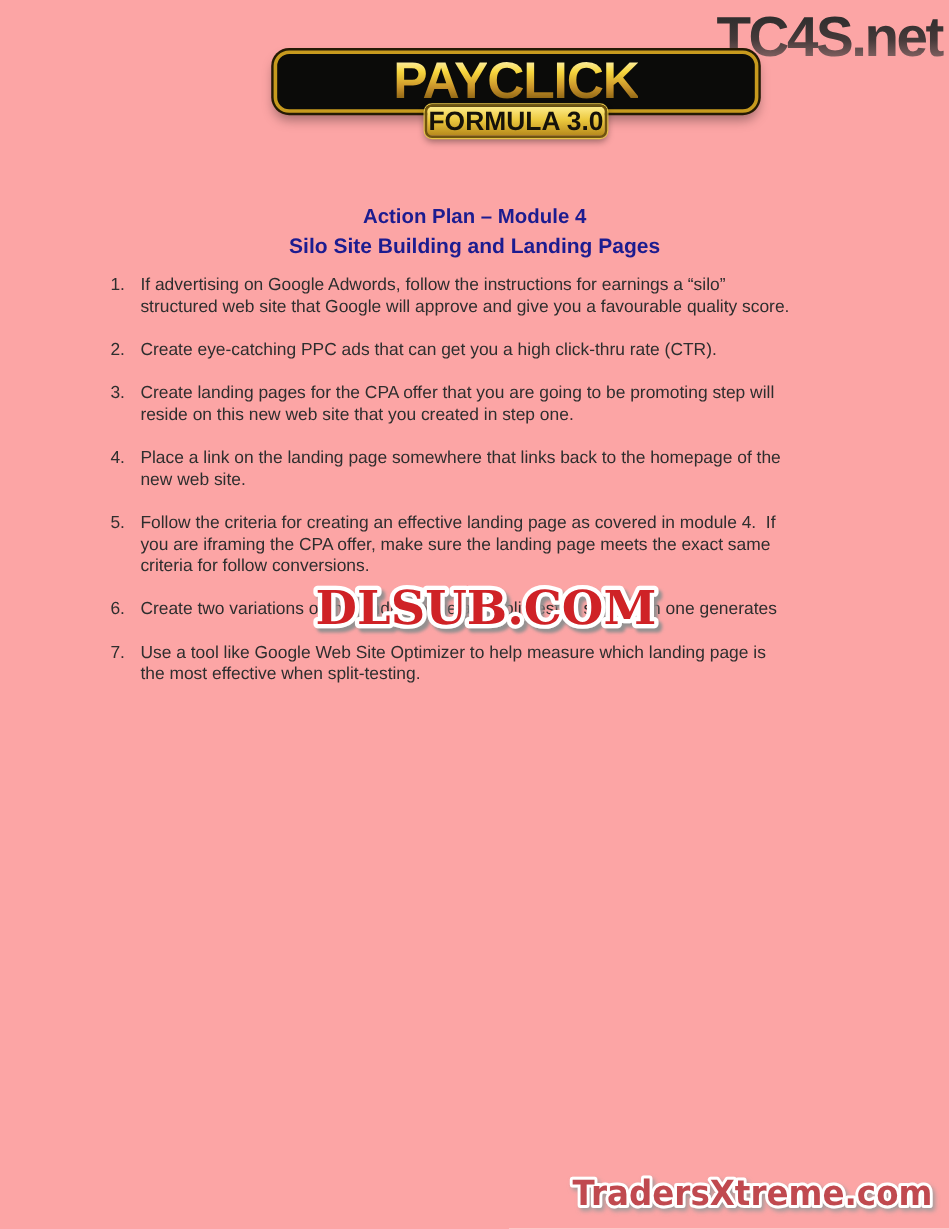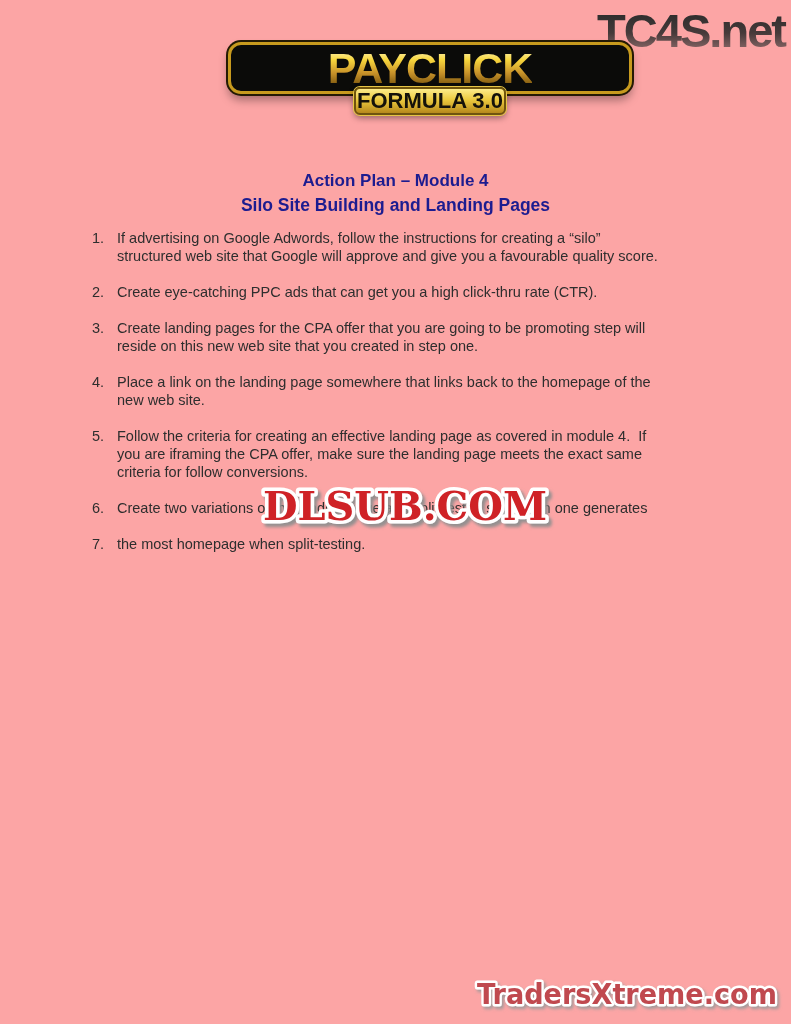--- a/index.html
+++ b/index.html
@@ -78,21 +78,21 @@
   </div>
 
   <div class="h-title">Action Plan – Module 4</div>
   <div class="h-subtitle">Silo Site Building and Landing Pages</div>
 
   <div class="content">
 
     <div class="item">
       <span class="num">1.</span>
       <div class="lines">
-        <div class="line">If advertising on Google Adwords, follow the instructions for creating a “silo”</div>
+        <div class="line">If advertising on Google Adwords, follow the instructions for earnings a “silo”</div>
         <div class="line">structured web site that Google will approve and give you a favourable quality score.</div>
       </div>
     </div>
 
     <div class="item">
       <span class="num">2.</span>
       <div class="lines">
         <div class="line">Create eye-catching PPC ads that can get you a high click-thru rate (CTR).</div>
       </div>
     </div>
@@ -125,21 +125,22 @@
     <div class="item">
       <span class="num">6.</span>
       <div class="lines">
         <div class="line">Create two variations of the landing page and split test to see which one generates</div>
       </div>
     </div>
 
     <div class="item">
       <span class="num">7.</span>
       <div class="lines">
-        <div class="line">the most homepage when split-testing.</div>
+        <div class="line">Use a tool like Google Web Site Optimizer to help measure which landing page is</div>
+        <div class="line">the most effective when split-testing.</div>
       </div>
     </div>
 
   </div>
 
   <svg class="wm-dlsub" width="310" height="62" viewBox="0 0 310 62">
     <defs>
       <filter id="dlsub-shadow" x="-20%" y="-20%" width="140%" height="140%">
         <feDropShadow dx="3" dy="3.5" stdDeviation="1.4" flood-color="#8f8f8f" flood-opacity="0.95"></feDropShadow>
       </filter>

